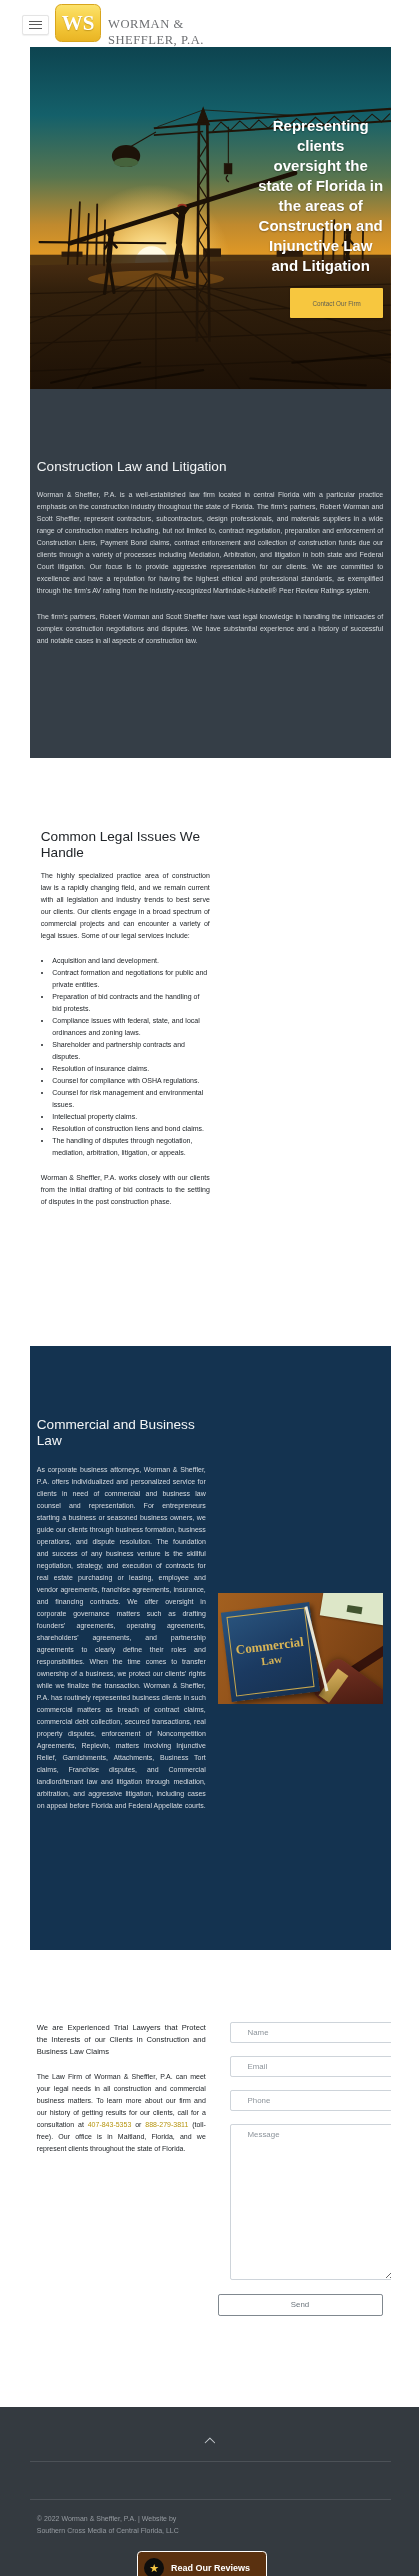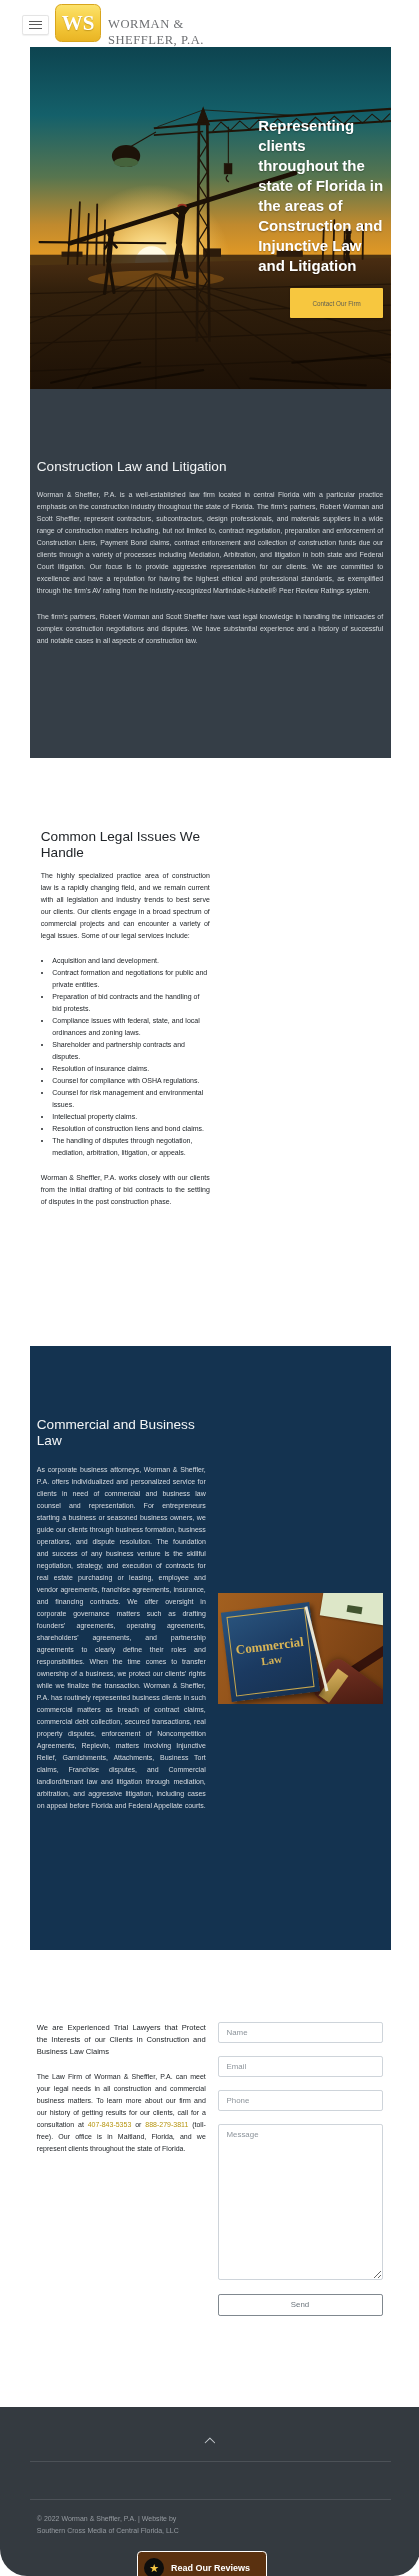--- a/index.html
+++ b/index.html
@@ -1,37 +1,37 @@
 <!DOCTYPE html>
 <html style="font-size:8.4px"><head>
 <meta charset="utf-8">
 <style>
   html,body{margin:0;padding:0;background:#fff;}
   body{font-family:"Liberation Sans",sans-serif;-webkit-font-smoothing:antialiased;}
-  .page{width:420px;height:2576px;position:relative;background:#fff;overflow:hidden;margin:0 auto;border-radius:27px;}
+  .page{width:420px;height:2576px;position:relative;background:#fff;overflow:hidden;margin:0 auto;}
   .container{width:361px;margin:0 auto;position:relative;}
 
   
   .site-header{height:47px;position:relative;background:#fff;}
   .hamburger{position:absolute;left:22px;top:14.7px;width:27px;height:20px;background:#fff;border:0.5px solid #e4e4e4;
     border-radius:2.1px;display:flex;flex-direction:column;justify-content:center;align-items:center;gap:2.6px;
     cursor:pointer;box-shadow:0 0.5px 1px rgba(0,0,0,.06);padding:0;}
   .hamburger .bar{width:12.6px;height:1px;background:#5a5a5a;}
   .logo-badge{position:absolute;left:55px;top:4.2px;width:44px;height:36px;border-radius:6.3px;
     background:linear-gradient(180deg,#fce26b 0%,#f4c93a 55%,#e9b424 100%);border:0.5px solid #d8a51d;
     display:flex;align-items:center;justify-content:center;font-family:"Liberation Serif",serif;font-weight:700;
     font-size:21px;color:#fff;text-shadow:0 1px 1px rgba(122,90,0,.4);cursor:pointer;}
   .brand{position:absolute;left:108px;top:17px;font-family:"Liberation Serif",serif;color:#6e7073;
     font-size:12.6px;line-height:15.7px;letter-spacing:0.5px;}
 
   
   .hero{height:342px;position:relative;overflow:hidden;
     background:linear-gradient(180deg,#0d4450 0%,#14606a 20%,#57754f 38%,#c08a2e 52%,#ec9e22 64%,#f8bc45 78%,#e8930f 92%);}
   .hero svg{position:absolute;left:0;top:0;}
-  .hero-text{position:absolute;top:69px;right:7.3px;text-align:left;color:#fff;font-size:15px;font-weight:700;
+  .hero-text{position:absolute;top:69px;right:7.3px;text-align:center;color:#fff;font-size:15px;font-weight:700;
     line-height:20px;text-shadow:0 0.5px 1.6px rgba(0,0,0,.3);}
   .hero-cta{position:absolute;right:7.3px;bottom:71px;width:93px;height:30px;background:#f7c73f;color:#5f5f52;
     font-size:6.3px;display:flex;align-items:center;justify-content:center;cursor:pointer;border:none;
     box-shadow:0 0.5px 2.1px rgba(0,0,0,.25);border-radius:1px;font-family:inherit;}
 
   
   .sec-inner{width:361px;margin:0 auto;position:relative;height:100%;box-sizing:border-box;overflow:hidden;}
   h2.sec-heading{margin:0;font-size:13.6px;font-weight:400;line-height:16.3px;font-family:"Liberation Sans",sans-serif;}
 
   
@@ -70,22 +70,22 @@
     background:linear-gradient(135deg,#7a3424 0%,#451a10 70%);transform:rotate(36deg);box-shadow:0 0 6.3px rgba(0,0,0,.4);}
   .gavel-band{position:absolute;right:43px;bottom:2.1px;width:12.6px;height:33px;background:linear-gradient(135deg,#d8b05e,#9a7a30);transform:rotate(36deg);}
 
   
   .sec-contact{height:457px;background:#fff;}
   .sec-contact .sec-inner{padding:72px 7.3px 0;}
   .contact-heading{font-size:7.6px;font-weight:400;color:#212529;line-height:12px;text-align:justify;width:169px;margin:0 0 13px;}
   .contact-para{font-size:7px;line-height:12px;color:#212529;text-align:justify;width:169px;margin:0;}
   .phone-link{color:#b5940e;text-decoration:none;cursor:pointer;}
   .contact-form{position:absolute;left:188px;top:72px;width:165px;}
-  .fld{box-sizing:border-box;width:165px;height:21px;border:0.5px solid #ced4da;border-radius:2.1px;padding:0 8px;
-    font-size:7.9px;color:#495057;margin-bottom:13px;font-family:inherit;display:block;background:#fff;}
+  .fld{box-sizing:border-box;width:165px;height:21px;border:0.5px solid #ced4da;border-radius:2.1px;padding:0 17px;
+    font-size:7.9px;color:#495057;margin-bottom:13px;font-family:inherit;display:block;background:#fff;margin-left:12px;}
   .fld::placeholder{color:#8d949b;opacity:1;}
   textarea.fld{height:156px;padding-top:4.7px;margin-bottom:14px;resize:both;}
   .send-btn{box-sizing:border-box;width:165px;height:21.5px;border:0.5px solid #80888f;border-radius:2.1px;background:#fff;
     color:#6c757d;font-size:7.9px;cursor:pointer;font-family:inherit;}
 
   
   .site-footer{height:169px;background:#343a40;position:relative;overflow:hidden;}
   .footer-inner{width:361px;margin:0 auto;position:relative;height:100%;}
   .back-top{position:absolute;top:23px;left:50%;transform:translateX(-50%);cursor:pointer;background:none;border:none;padding:2.1px;}
   .f-divider{position:absolute;left:0;width:361px;height:0.5px;background:rgba(255,255,255,.12);}
@@ -214,21 +214,21 @@
           <path d="M607,358 L605,392" stroke-width="9"></path>
           <path d="M606,364 L596,378" stroke-width="4"></path>
           <path d="M606,364 L617,377" stroke-width="4"></path>
           <path d="M605,392 L600,424" stroke-width="5"></path>
           <path d="M605,392 L612,423" stroke-width="5"></path>
         </g>
       </svg>
       <div class="hero-text">
         <div>Representing</div>
         <div>clients</div>
-        <div>throughout the</div>
+        <div>oversight the</div>
         <div>state of Florida in</div>
         <div>the areas of</div>
         <div>Construction and</div>
         <div>Injunctive Law</div>
         <div>and Litigation</div>
       </div>
       <button class="hero-cta">Contact Our Firm</button>
     </section>
   </div>
 

